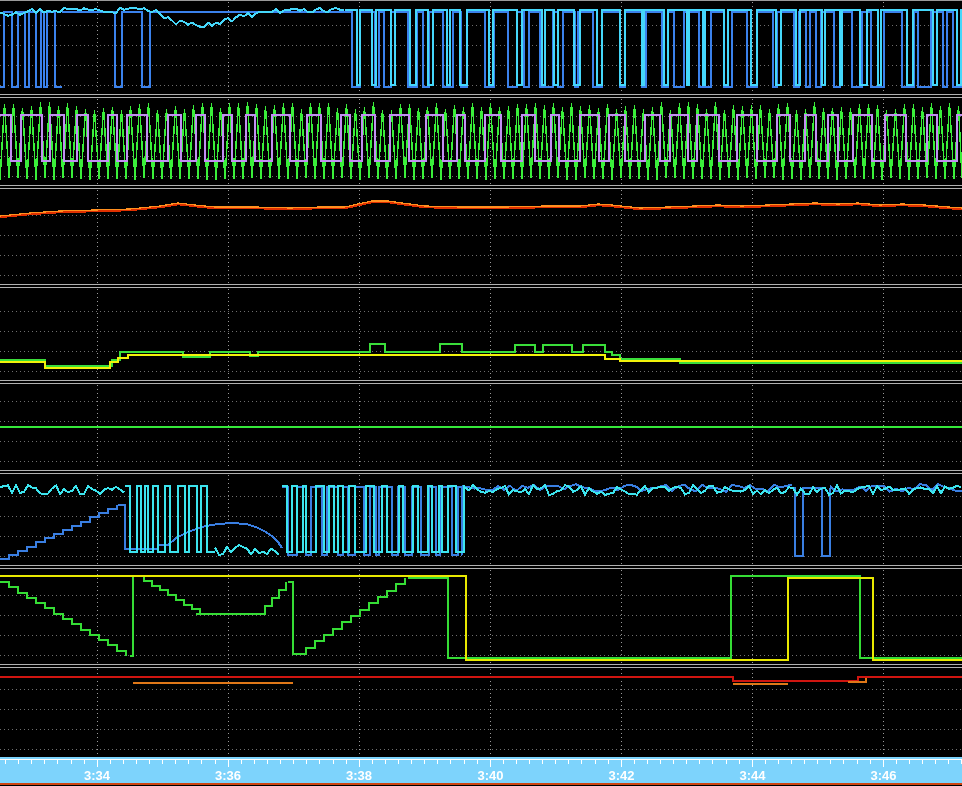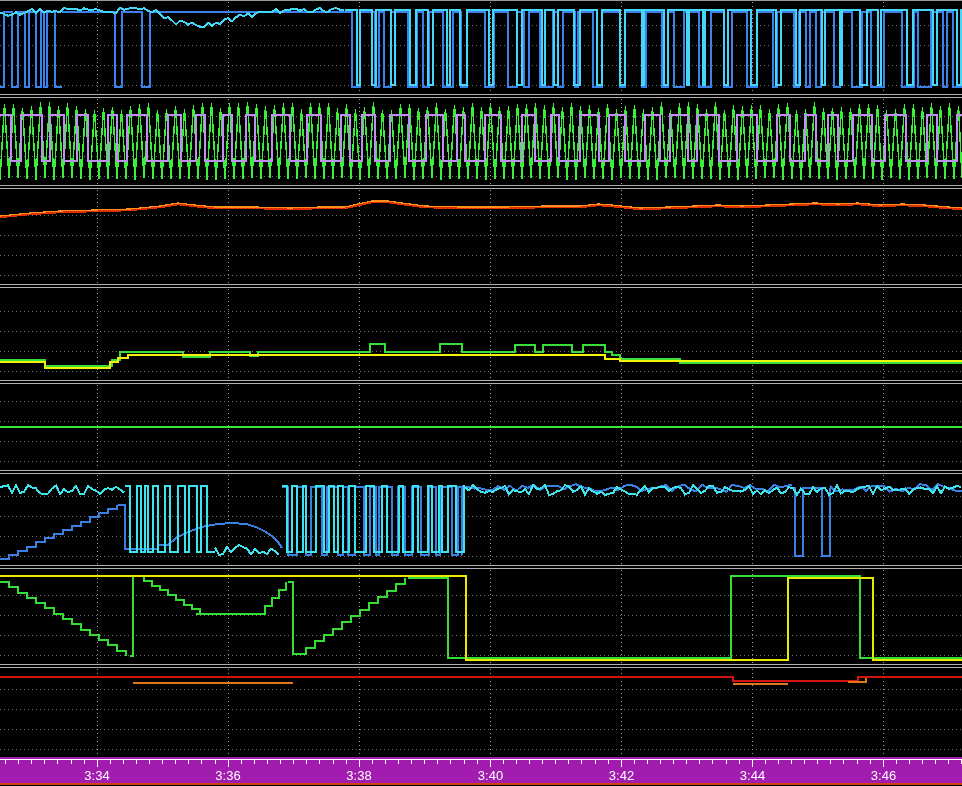--- a/index.html
+++ b/index.html
@@ -2,21 +2,21 @@
 <html><head>
 <meta charset="utf-8">
 <style>
   html,body{margin:0;padding:0;background:#000;}
   .app{position:relative;width:962px;height:786px;background:#000;overflow:hidden;
        font-family:"Liberation Sans",sans-serif;}
   .top-border{height:2px;background:linear-gradient(#9a9a9a 0 1px,#000 1px 2px);}
   .panel{position:relative;background:#000;}
   .panel svg{display:block;}
   .split{height:6px;background:linear-gradient(#000 0 1px,#b0b0b0 1px 2px,#000 2px 4px,#b0b0b0 4px 5px,#000 5px 6px);cursor:row-resize;}
-  .axis{position:relative;height:26px;background:#a21caf;}
+  .axis{position:relative;height:26px;background:#7dd3fc;font-weight:bold;}
   .bottom-line{height:3px;background:linear-gradient(#cf4410 0 2px,#000 2px 3px);}
 </style>
 </head>
 <body>
 
 <div class="app">
   <div class="top-border"></div>
   <div id="panel-stack">
       <div class="panel" style="height: 91px;">
         <svg width="962" height="91">

